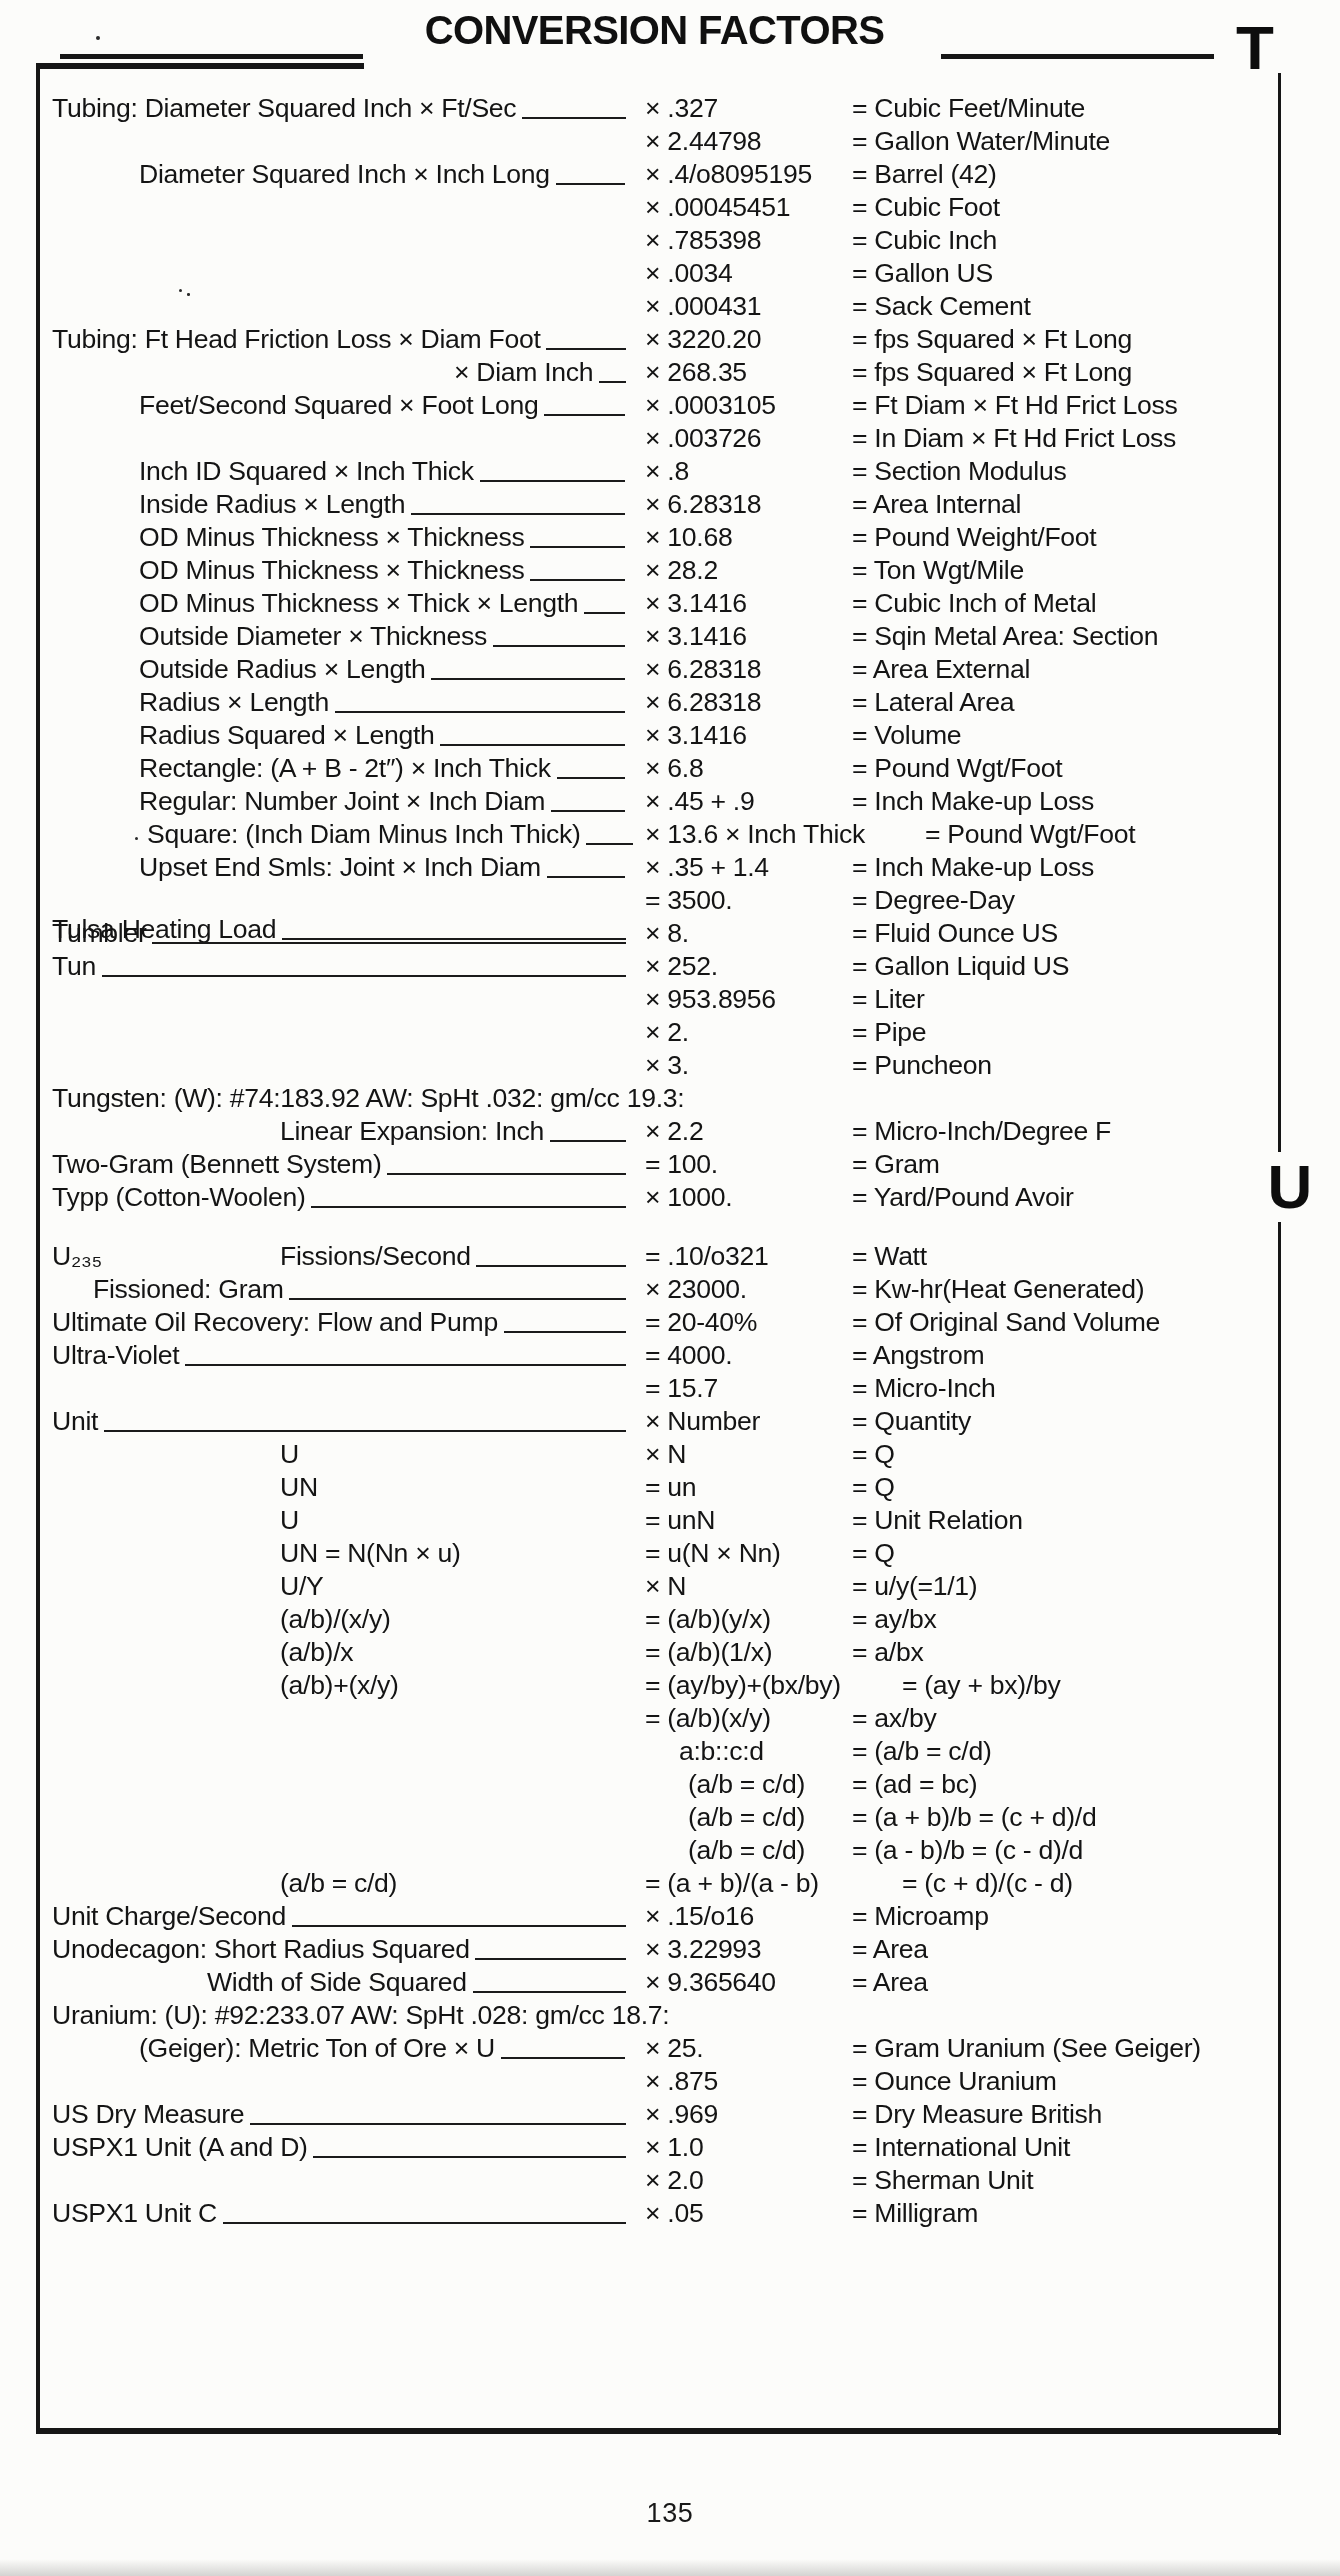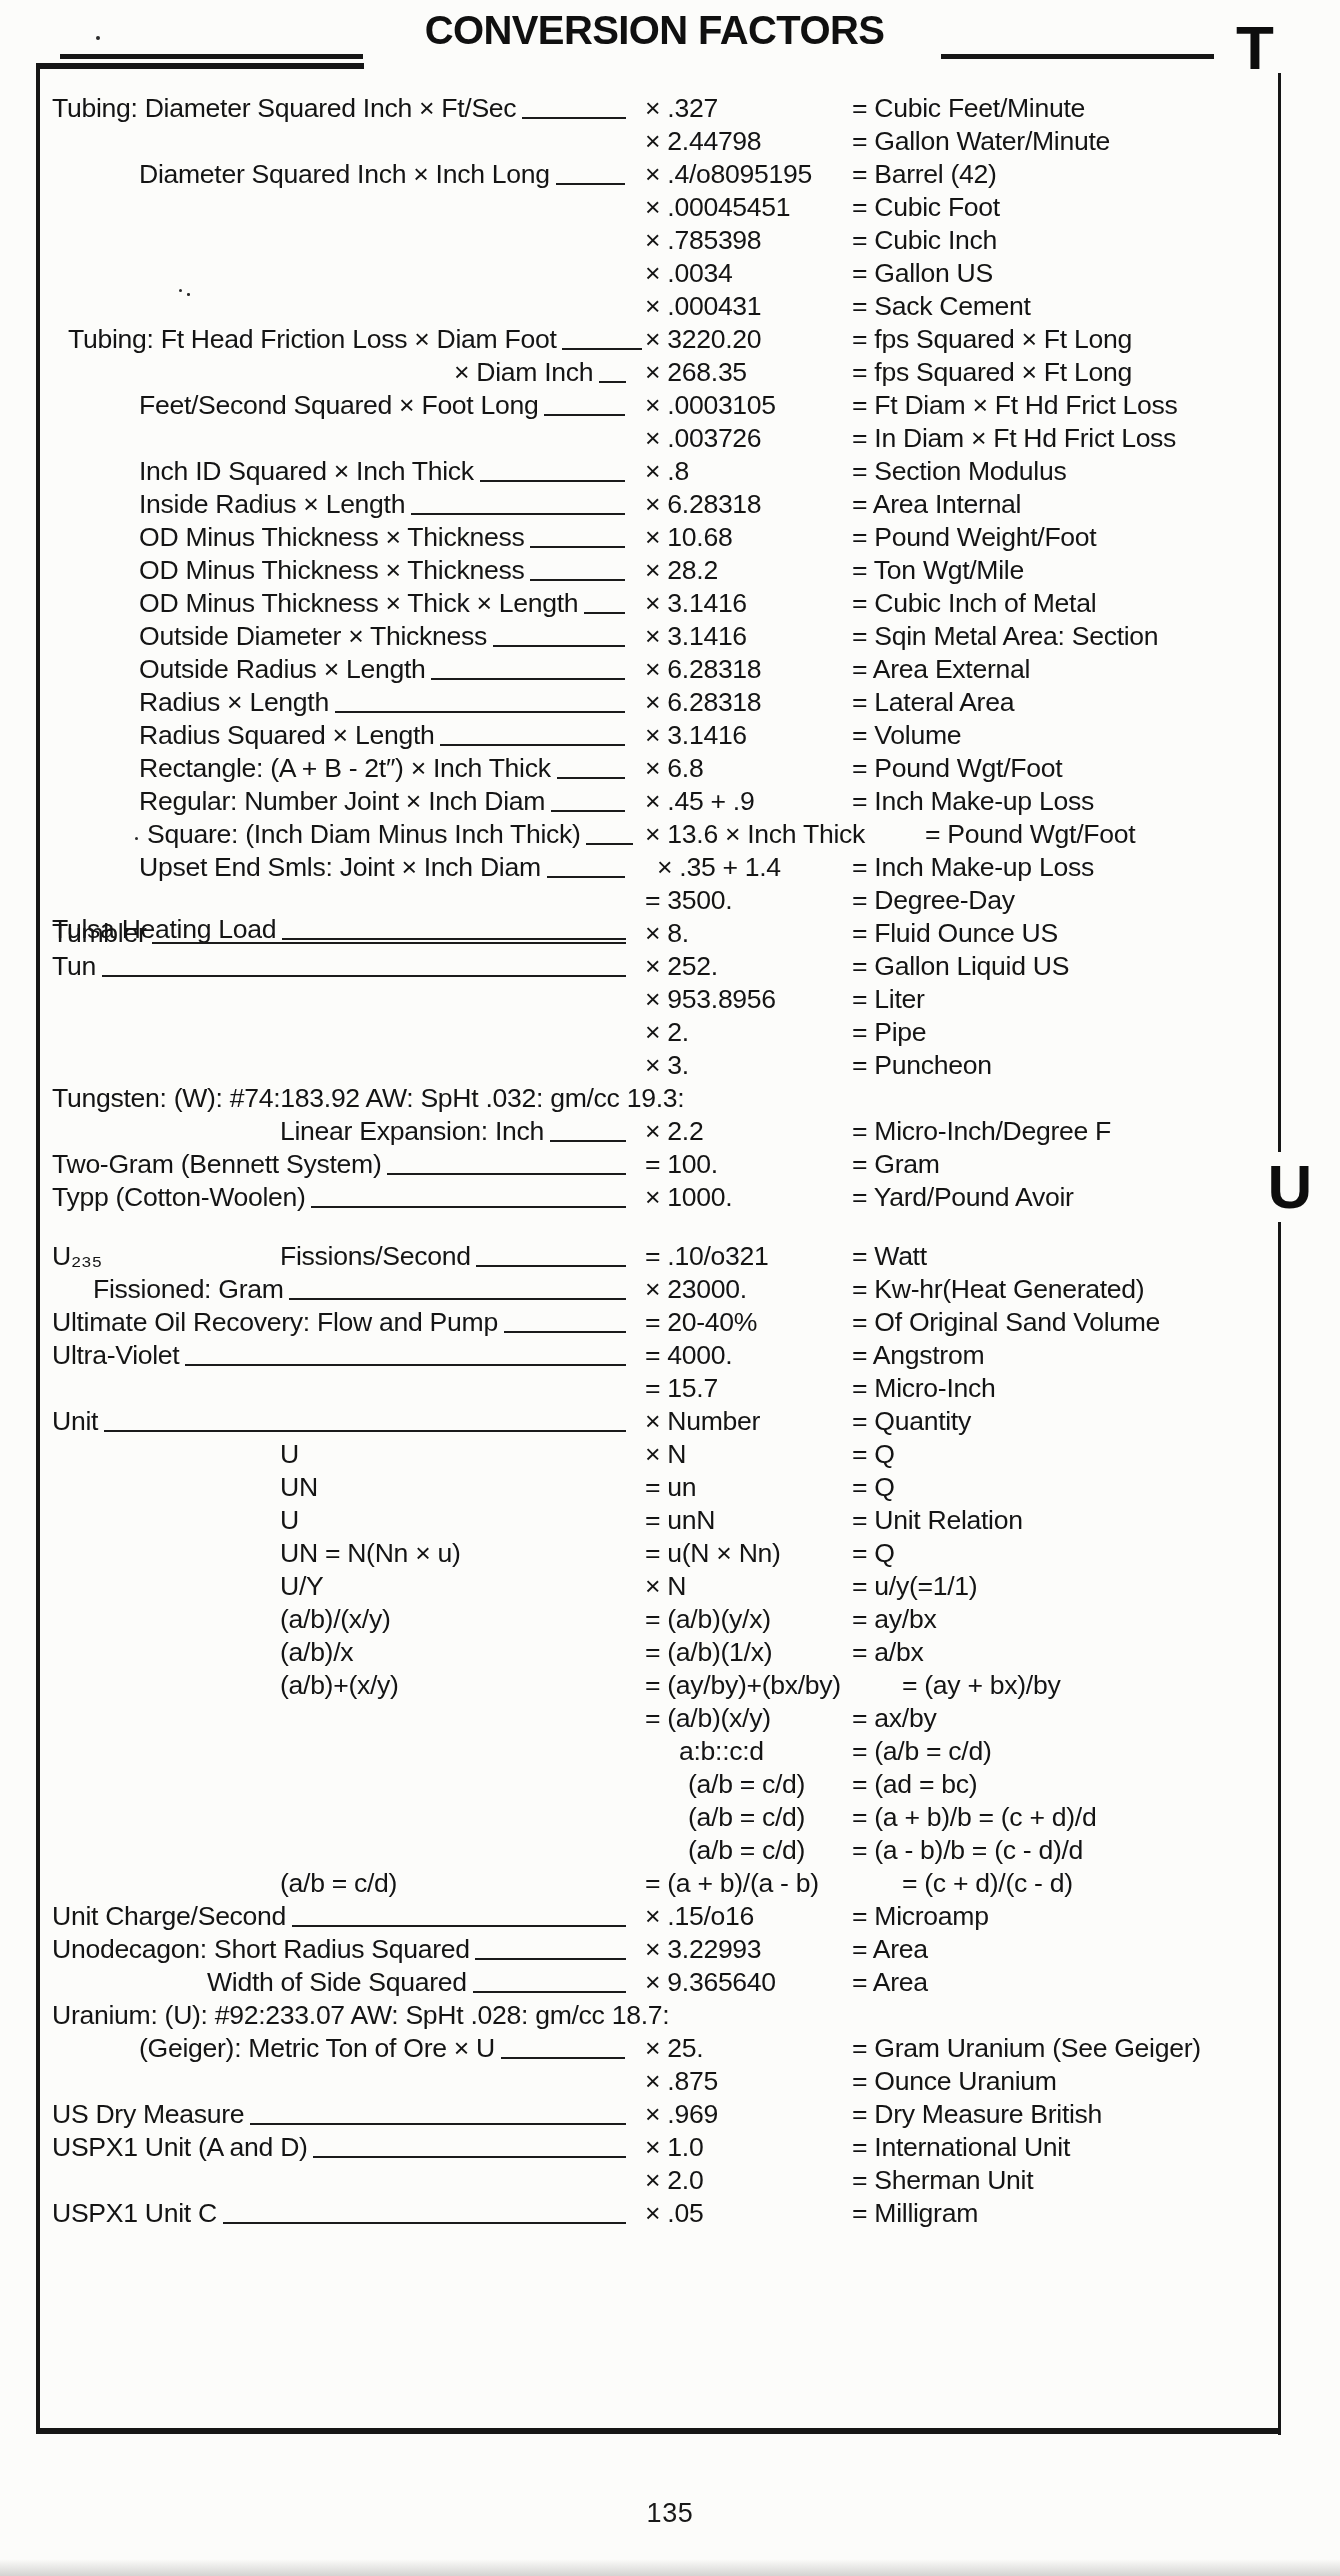--- a/index.html
+++ b/index.html
@@ -106,21 +106,21 @@
       </div>
       <div class="row">
         <span class="mid" style="left: 645px;">× .0034</span>
         <span class="res" style="left: 852px;">= Gallon US</span>
       </div>
       <div class="row">
         <span class="mid" style="left: 645px;">× .000431</span>
         <span class="res" style="left: 852px;">= Sack Cement</span>
       </div>
       <div class="row">
-        <div class="leftcell" style="left: 68px; width: 582px;">
+        <div class="leftcell" style="left: 52px; width: 582px;">
           <span class="txt">Tubing: Ft Head Friction Loss × Diam Foot</span>
           <span class="fill"></span>
         </div>
         <span class="mid" style="left: 645px;">× 3220.20</span>
         <span class="res" style="left: 852px;">= fps Squared × Ft Long</span>
       </div>
       <div class="row">
         <div class="leftcell" style="left: 454px; width: 180px;">
           <span class="txt">× Diam Inch</span>
           <span class="fill"></span>
@@ -234,21 +234,21 @@
           <span class="fill"></span>
         </div>
         <span class="mid" style="left: 645px;">× 13.6 × Inch Thick</span>
         <span class="res" style="left: 925px;">= Pound Wgt/Foot</span>
       </div>
       <div class="row">
         <div class="leftcell" style="left: 139px; width: 494px;">
           <span class="txt">Upset End Smls: Joint × Inch Diam</span>
           <span class="fill"></span>
         </div>
-        <span class="mid" style="left: 645px; margin-left: 12px;">× .35 + 1.4</span>
+        <span class="mid" style="left: 645px;">× .35 + 1.4</span>
         <span class="res" style="left: 852px;">= Inch Make-up Loss</span>
       </div>
       <div class="row">
         <div class="leftcell" style="left: 52px; width: 582px; margin-top: 29px;">
           <span class="txt">Tulsa Heating Load</span>
           <span class="fill"></span>
         </div>
         <span class="mid" style="left: 645px;">= 3500.</span>
         <span class="res" style="left: 852px;">= Degree-Day</span>
       </div>

